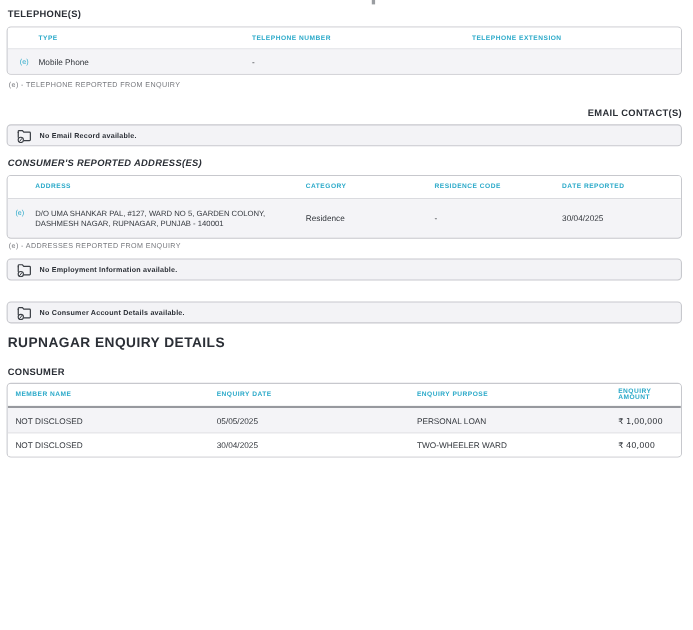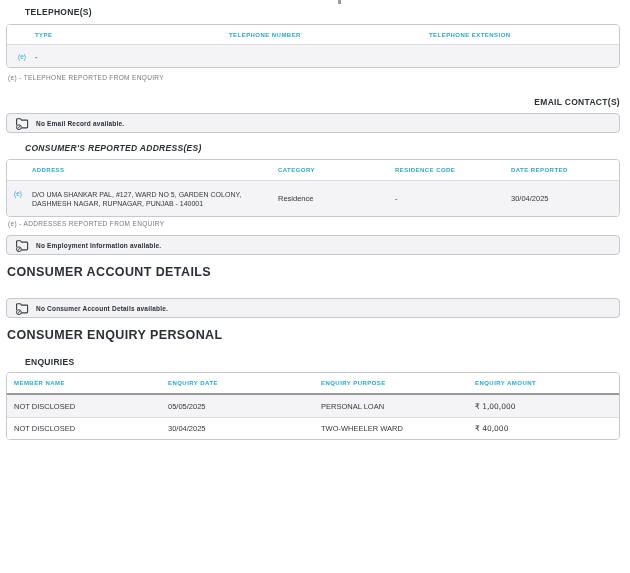--- a/index.html
+++ b/index.html
@@ -8,36 +8,36 @@
     width: 630px; height: 573px; background: #ffffff;
     font-family: "Liberation Sans", "DejaVu Sans", sans-serif;
     color: #2E3238; position: relative; overflow: hidden;
   }
   .page { position: relative; padding: 0 10px 0 6px; }
 
   .frag { position: absolute; left: 338px; top: 0; width: 3px; height: 4px; background: #9a9da1; }
 
   .h-small {
     font-size: 8.5px; font-weight: bold; letter-spacing: .3px;
-    color: #2B2F36; margin-left: 19px;
+    color: #2B2F36; margin-left: 1px;
   }
   .h-large {
     font-size: 12.5px; font-weight: bold; letter-spacing: .4px;
     color: #2B2F36; margin-left: 1px;
   }
 
   .card {
     border: 1px solid #C7C8CD; border-radius: 4px; background: #fff;
     overflow: hidden; width: 614px;
   }
 
   .grid-row { display: grid; align-items: center; }
   .tel-grid  { grid-template-columns: 28px 194px 200px 1fr; }
   .addr-grid { grid-template-columns: 25px 246px 117px 116px 1fr; }
-  .enq-grid  { grid-template-columns: 154px 153px 154px 1fr; }
+  .enq-grid  { grid-template-columns: 154px 153px 154px 1fr; gap: 29px; }
 
   .thead { height: 20px; background: #fff; border-bottom: 1px solid #DADBDF; }
   .addr-thead { height: 21px; }
   .enq-thead { height: 22px; border-bottom: 2px solid #97999E; }
   .th {
     font-size: 6px; font-weight: bold; color: #2AA9C9;
     letter-spacing: .45px; text-transform: uppercase;
   }
   .enq-grid .cell, .enq-grid .th { padding-left: 7px; }
 
@@ -92,20 +92,21 @@
 
   <div class="card mt-tel-tab">
     <div class="grid-row tel-grid thead">
       <div class="th"></div>
       <div class="th">TYPE</div>
       <div class="th">TELEPHONE NUMBER</div>
       <div class="th">TELEPHONE EXTENSION</div>
     </div>
     <div class="grid-row tel-grid trow tel-row">
       <div class="marker">(e)</div>
+      <div class="cell">Mobile Phone</div>
       <div class="cell">-</div>
     </div>
   </div>
 
   <div class="footnote mt-tel-fn">(e) - TELEPHONE REPORTED FROM ENQUIRY</div>
 
   <div class="h-small mt-email-h">EMAIL CONTACT(S)</div>
 
   <div class="empty-box mt-email-b">
     <span class="ico icon-slot">
@@ -148,38 +149,37 @@
   <path d="M1.6 3.4 v-1 a.7.7 0 0 1 .7-.7 h3.1 l1.2 1.4 h5.2 a.8.8 0 0 1 .8.8 v6.2 a.8.8 0 0 1-.8.8 H6.6" fill="none" stroke="#3A3E44" stroke-width="1.1" stroke-linecap="round"></path>
   <path d="M1.6 3.4 h10.9" fill="none" stroke="#3A3E44" stroke-width="0"></path>
   <path d="M1.6 3.4 v4.4" fill="none" stroke="#3A3E44" stroke-width="1.1" stroke-linecap="round"></path>
   <circle cx="3.9" cy="10.2" r="2.4" fill="#F3F3F6" stroke="#3A3E44" stroke-width="1"></circle>
   <path d="M2.9 11.5 L4.9 8.9" fill="none" stroke="#3A3E44" stroke-width=".9" stroke-linecap="round"></path>
 </svg>
       </span>
     <span class="empty-msg">No Employment Information available.</span>
   </div>
 
-  <div class="h-large mt-acc-h">CONSUMER ACCOUNT DETAILS</div>
 
   <div class="empty-box mt-acc-b">
     <span class="ico icon-slot">
         <svg style="display: block;" viewBox="0 0 14 13" xmlns="http://www.w3.org/2000/svg" width="14" height="13">
   <path d="M1.6 3.4 v-1 a.7.7 0 0 1 .7-.7 h3.1 l1.2 1.4 h5.2 a.8.8 0 0 1 .8.8 v6.2 a.8.8 0 0 1-.8.8 H6.6" fill="none" stroke="#3A3E44" stroke-width="1.1" stroke-linecap="round"></path>
   <path d="M1.6 3.4 h10.9" fill="none" stroke="#3A3E44" stroke-width="0"></path>
   <path d="M1.6 3.4 v4.4" fill="none" stroke="#3A3E44" stroke-width="1.1" stroke-linecap="round"></path>
   <circle cx="3.9" cy="10.2" r="2.4" fill="#F3F3F6" stroke="#3A3E44" stroke-width="1"></circle>
   <path d="M2.9 11.5 L4.9 8.9" fill="none" stroke="#3A3E44" stroke-width=".9" stroke-linecap="round"></path>
 </svg>
       </span>
     <span class="empty-msg">No Consumer Account Details available.</span>
   </div>
 
-  <div class="h-large mt-enqd-h">CONSUMER ENQUIRY PERSONAL</div>
-
-  <div class="h-small mt-enq-h">ENQUIRIES</div>
+  <div class="h-large mt-enqd-h">RUPNAGAR ENQUIRY DETAILS</div>
+
+  <div class="h-small mt-enq-h">CONSUMER</div>
 
   <div class="card mt-enq-tab">
     <div class="grid-row enq-grid thead enq-thead">
       <div class="th">MEMBER NAME</div>
       <div class="th">ENQUIRY DATE</div>
       <div class="th">ENQUIRY PURPOSE</div>
       <div class="th">ENQUIRY AMOUNT</div>
     </div>
     <div class="grid-row enq-grid trow enq-row">
       <div class="cell">NOT DISCLOSED</div>

